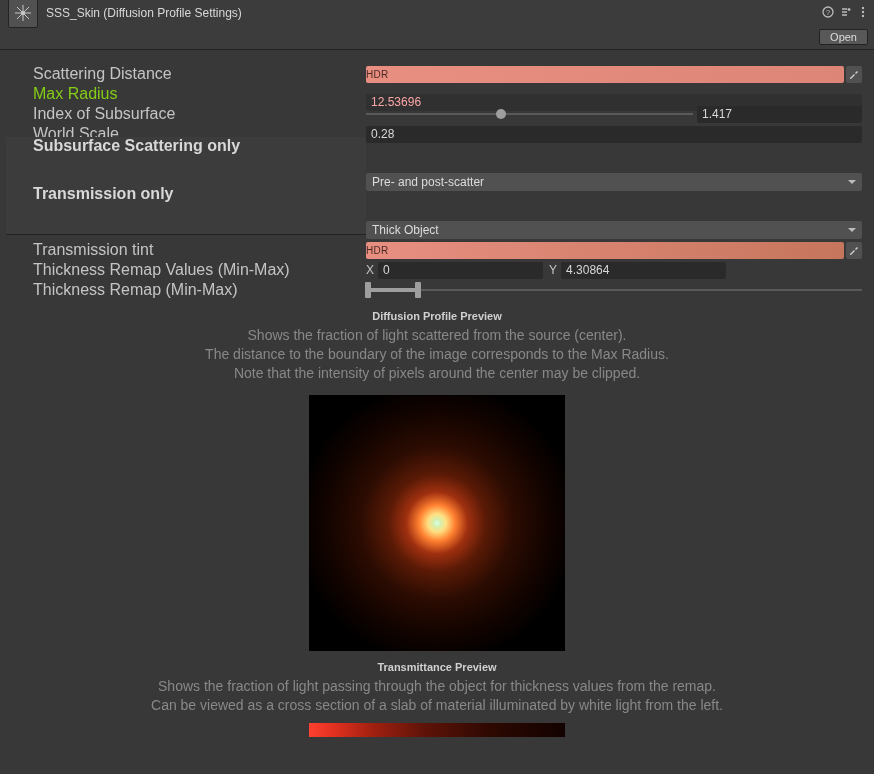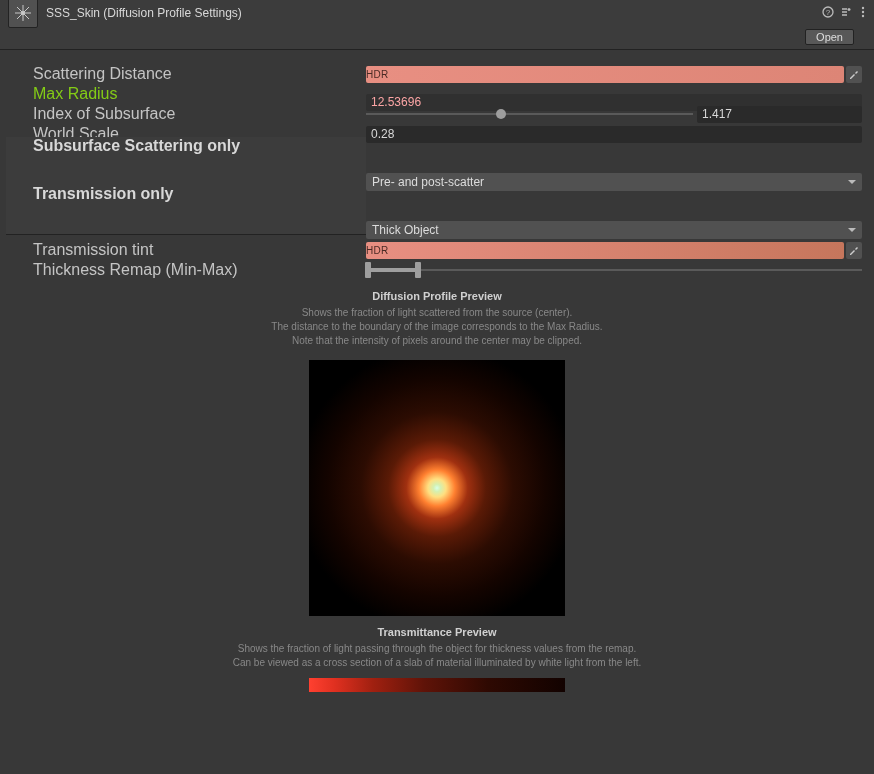--- a/index.html
+++ b/index.html
@@ -37,21 +37,21 @@
   .asset-icon svg { width: 20px; height: 20px; }
   .title { color: #d8d8d8; font-size: 12px; }
   .header-icons {
     margin-left: auto;
     display: flex;
     gap: 6px;
   }
   .header-icons span { color: #bbb; cursor: pointer; }
   .header-bottom {
     position: absolute;
-    right: 20px;
+    right: 6px;
     bottom: 4px;
     padding-left: 30px;
   }
   .btn-open {
     background: #585858;
     color: #ddd;
     border: 1px solid #222;
     border-radius: 2px;
     padding: 1px 10px;
     font-size: 11px;
@@ -212,21 +212,21 @@
     position: absolute;
     top: 50%;
     width: 6px; height: 16px;
     background: #9e9e9e;
     border-radius: 1px;
     transform: translate(-50%, -50%);
   }
 
   .preview-section { text-align: center; margin-top: 10px; }
   .preview-title { font-size: 11px; font-weight: 600; color: #d0d0d0; margin: 6px 0 5px; }
-  .preview-text { font-size: 10px; color: #888; margin: 3px 0; }
+  .preview-text { font-size: 14px; color: #888; margin: 3px 0; }
 
   .diffusion-preview {
     width: 256px; height: 256px;
     margin: 14px auto 10px;
     background: radial-gradient(circle,
       #d8ffe8 0%,
       #d5f0b0 2%,
       #ffdf80 5%,
       #ff8030 10%,
       #a03010 17%,
@@ -364,20 +364,29 @@
         <span>HDR</span>
       </div>
       <div class="eyedrop">
         <svg class="eyedrop-svg" viewBox="0 0 12 12">
             <path d="M2 10l4-4 1 1-4 4-1 0z M7 5l2-2 1 1-2 2z" fill="#ccc"></path>
           </svg>
       </div>
     </div>
   </div>
 
+  <div class="row">
+    <div class="label">Thickness Remap Values (Min-Max)</div>
+    <div class="control">
+      <span class="vec-label">X</span>
+      <input class="vec-input" style="flex: 0 0 155px;" value="0">
+      <span class="vec-label" style="margin-left:6px">Y</span>
+      <input class="vec-input" style="flex: 0 0 150px;" value="4.30864">
+    </div>
+  </div>
 
   <div class="row">
     <div class="label">Thickness Remap (Min-Max)</div>
     <div class="control">
       <div class="range-slider">
         <div class="range-track"></div>
         <div class="range-fill" style="left:0%; width:10.5%"></div>
         <div class="range-thumb" style="left:0.5%"></div>
         <div class="range-thumb" style="left:10.5%"></div>
       </div>

